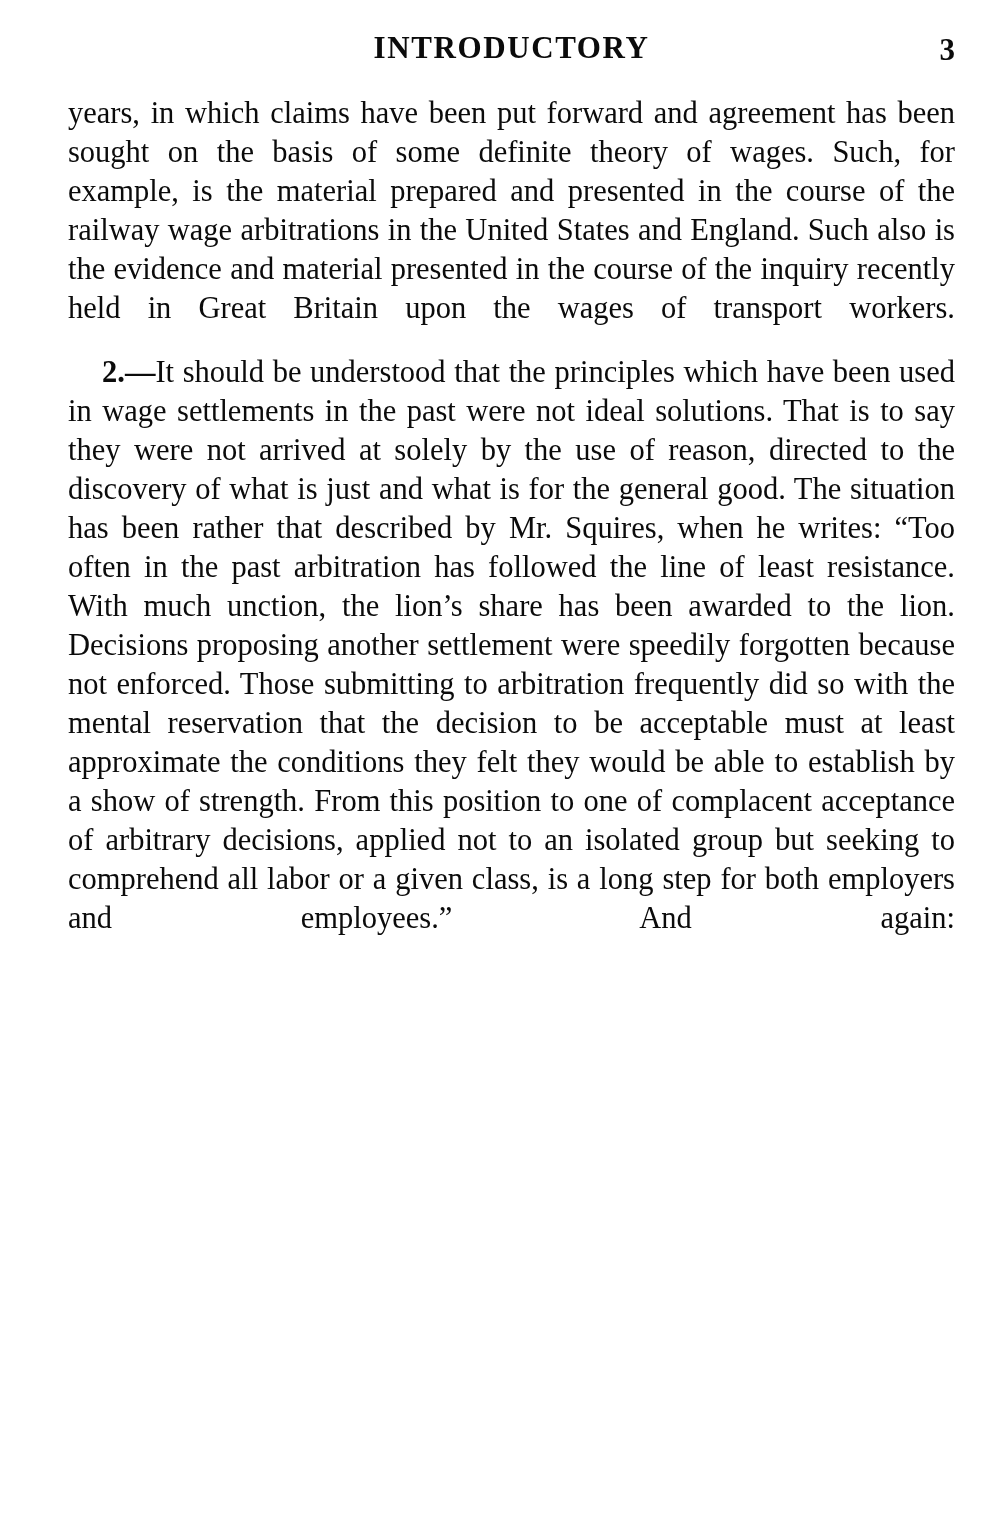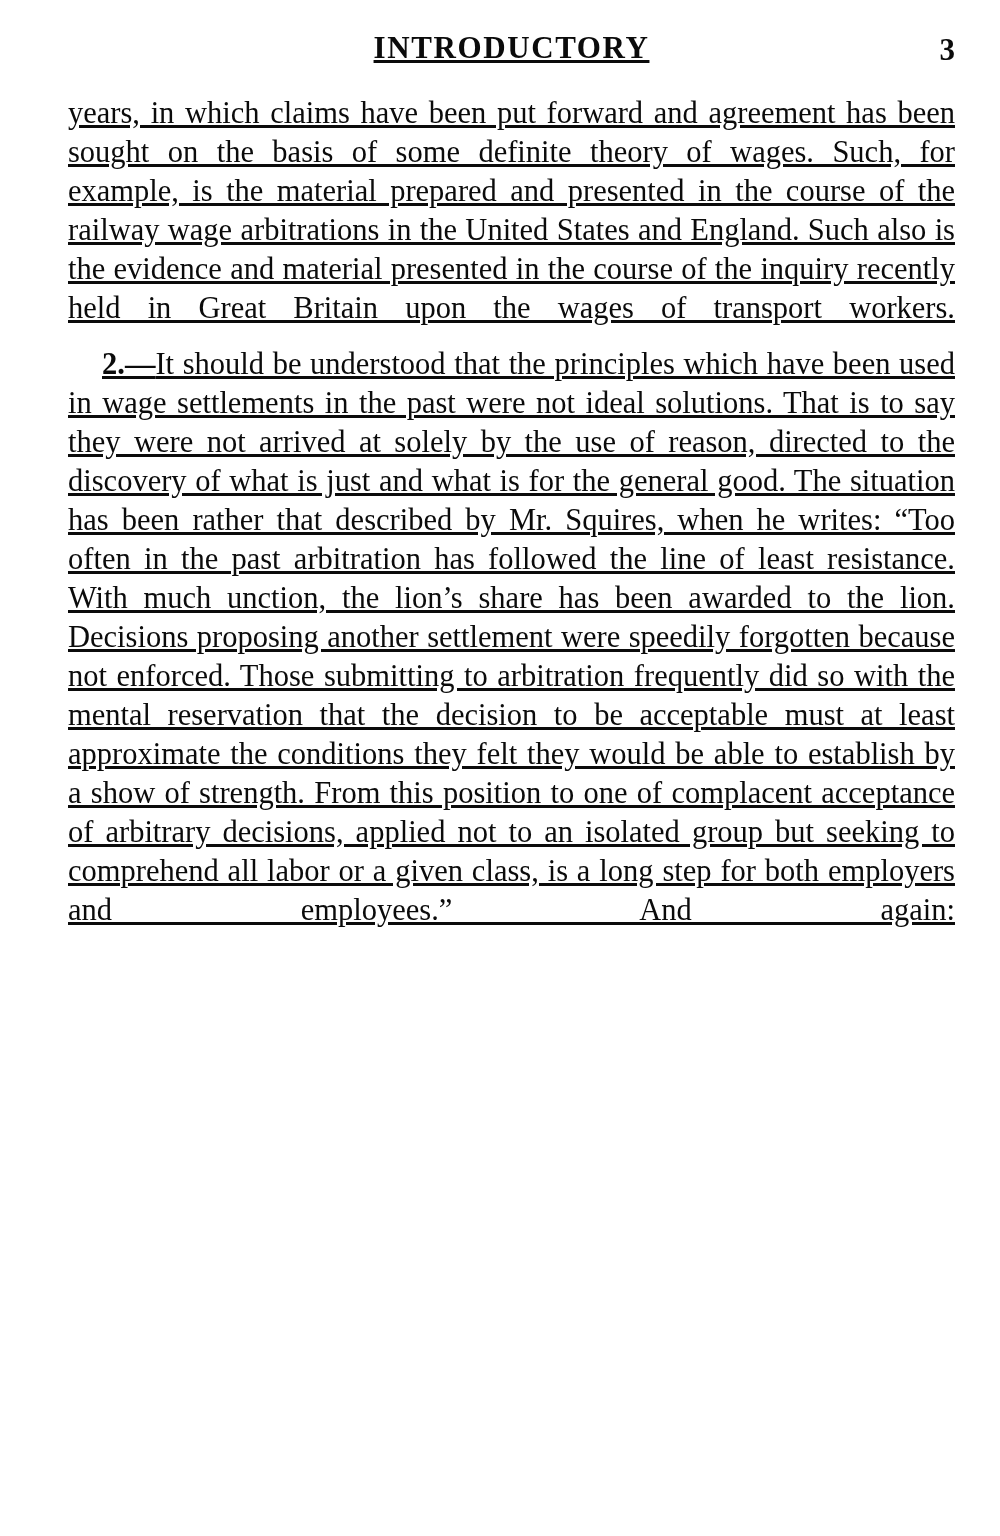--- a/index.html
+++ b/index.html
@@ -13,21 +13,20 @@
     font-family: "Liberation Serif", "DejaVu Serif", serif;
     color: #0b0b0b;
     overflow: hidden;
   }
   .page {
     position: relative;
     width: 1000px;
     height: 1124px;
     box-sizing: border-box;
     padding: 30px 45px 0 68px;
-    text-decoration: underline;
   }
   .running-head {
     display: flex;
     align-items: baseline;
     justify-content: center;
     position: relative;
     height: 54px;
     margin-bottom: 10px;
   }
   .running-head .title {
@@ -53,21 +52,21 @@
     word-spacing: 0.4px;
   }
   p {
     margin: 0;
   }
   p.para-first {
     text-indent: 0;
   }
   p.para-indent {
     text-indent: 34px;
-    margin-top: 17px;
+    margin-top: 25px;
   }
   .section-num {
     font-weight: bold;
   }
   
   .justify-all {
     text-align: justify;
     text-align-last: justify;
   }
 </style>

